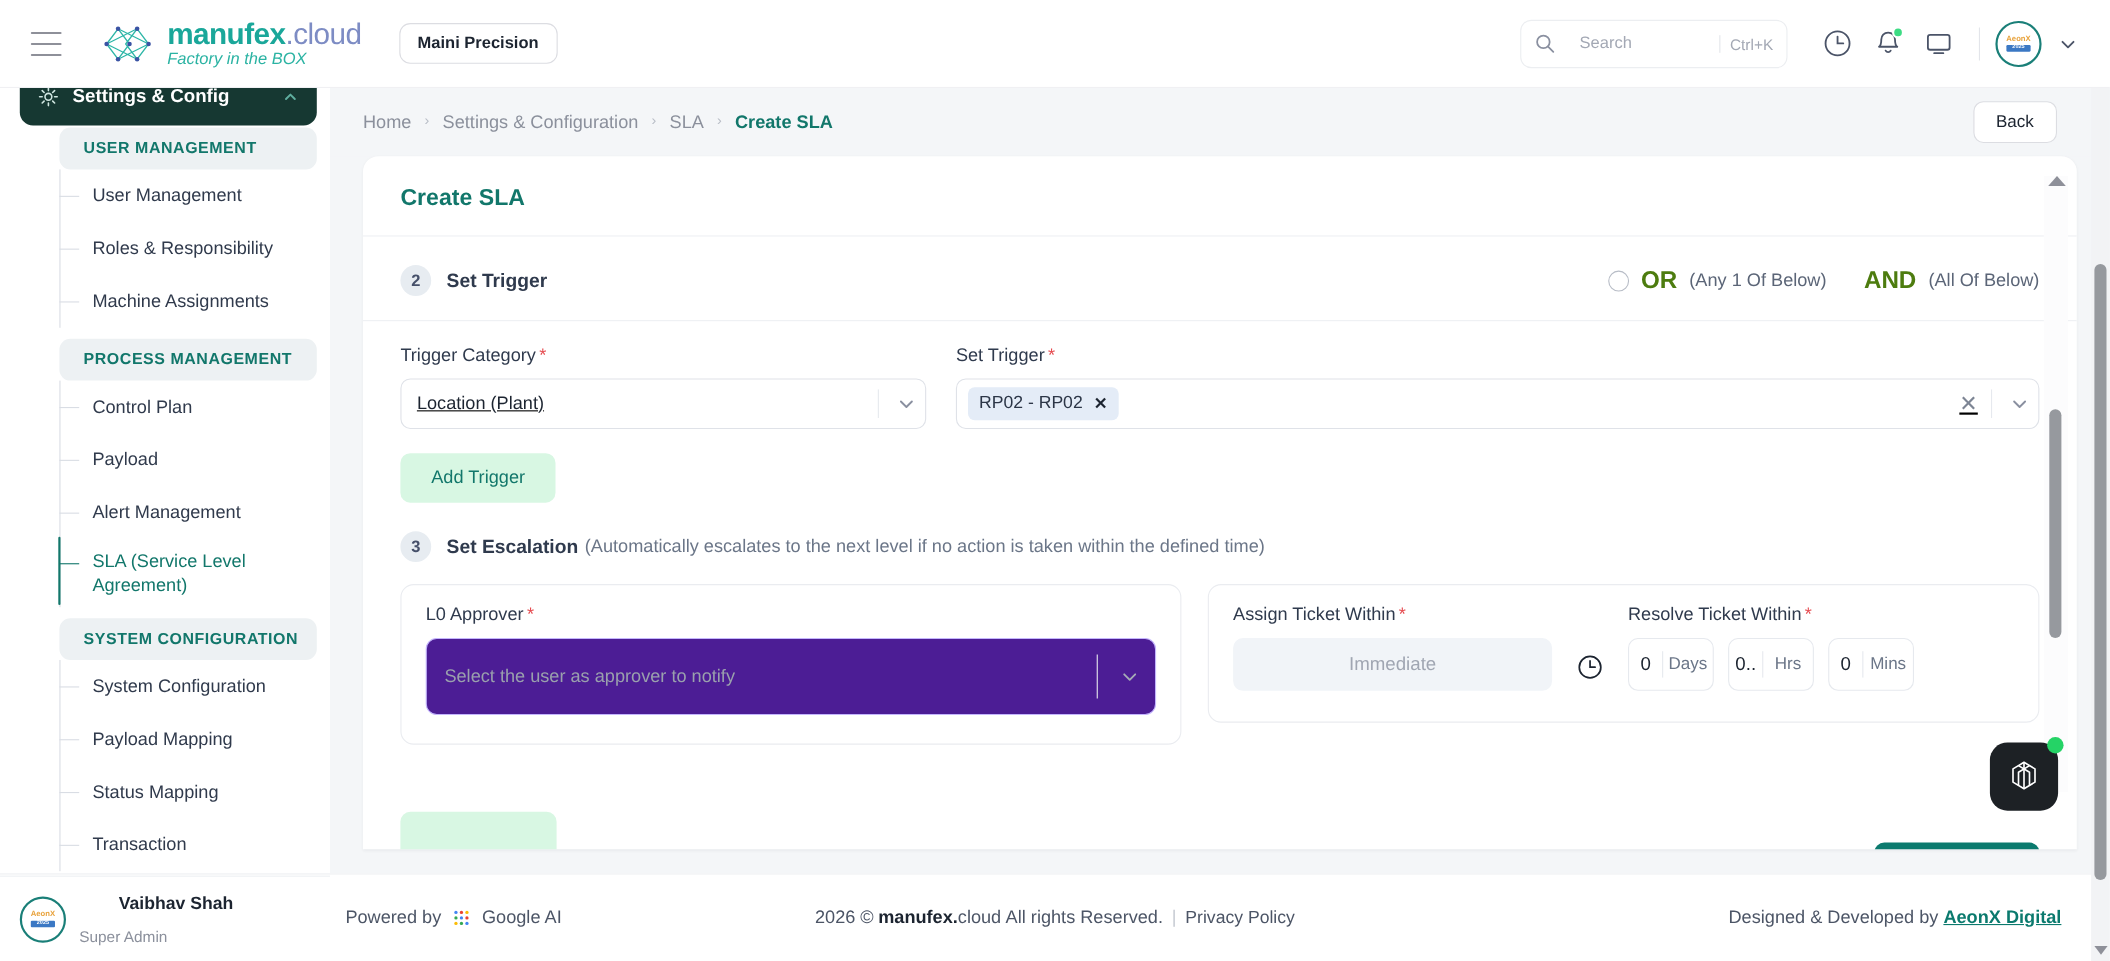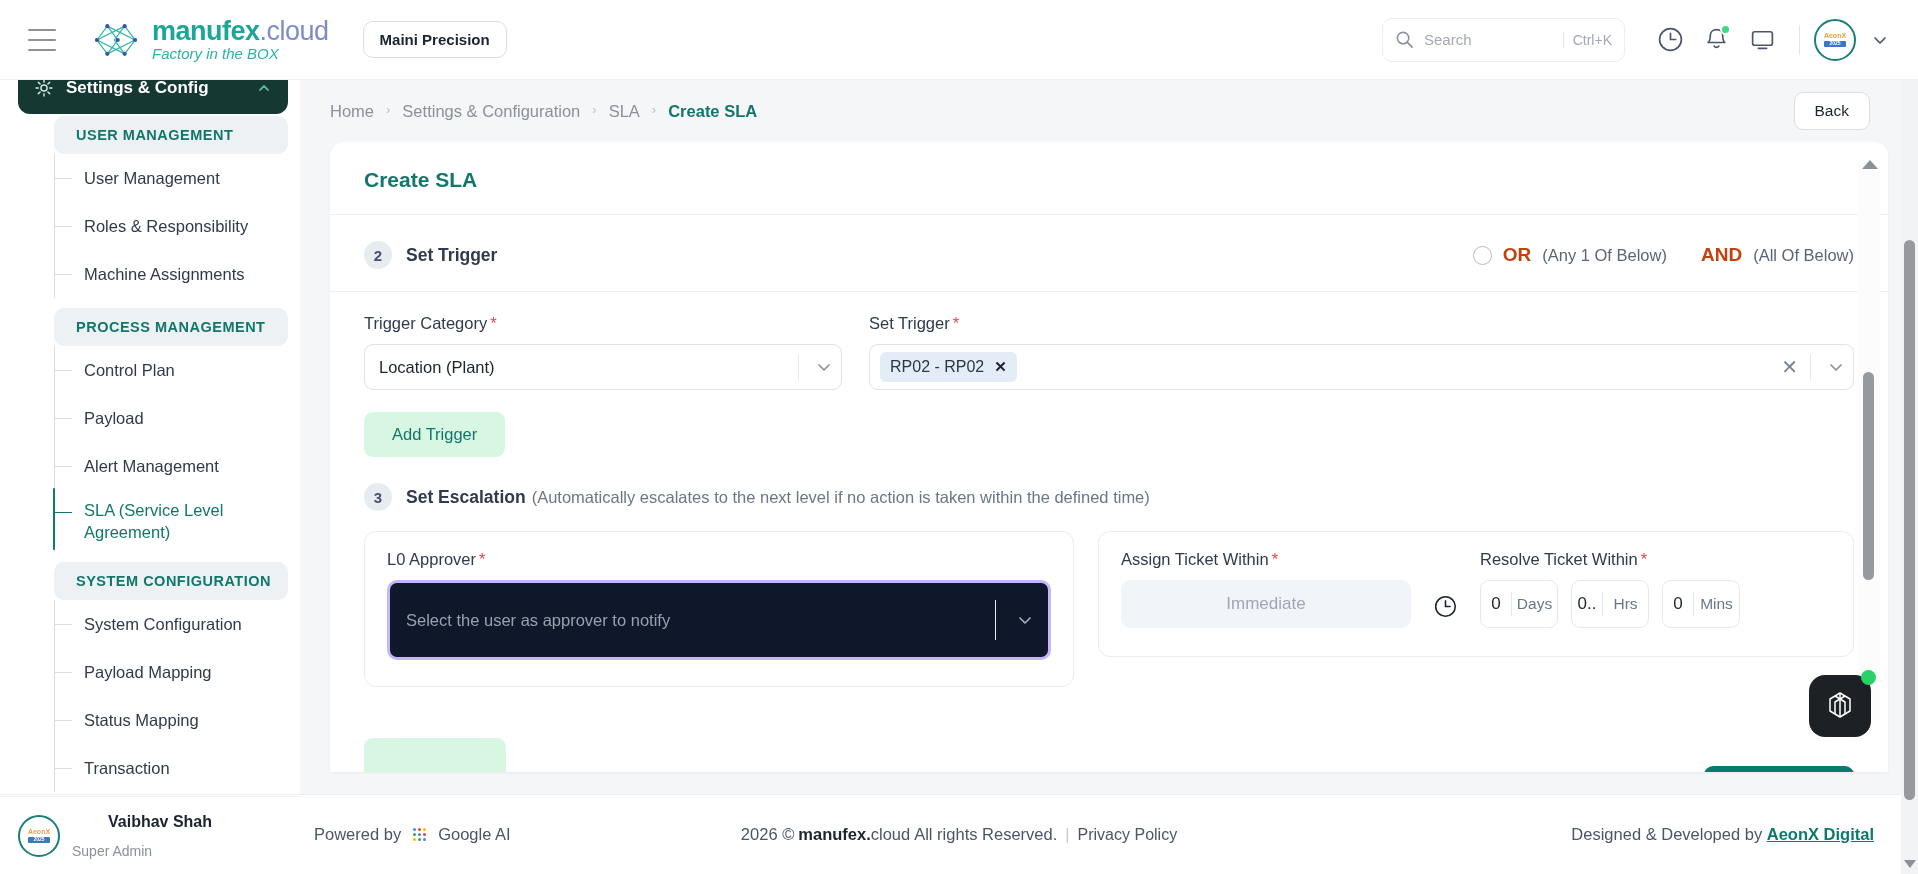--- a/index.html
+++ b/index.html
@@ -46,21 +46,21 @@
     background: #fff; cursor: pointer;
   }
 
   .top-right { margin-left: auto; display: flex; align-items: center; gap: 0; padding-right: 28px; }
   .searchbox {
     width: 243px; height: 44px;
     border: 1px solid #eceef1; border-radius: 10px;
     display: flex; align-items: center; gap: 10px;
     padding: 0 12px; margin-right: 22px; cursor: text;
   }
-  .searchbox .ph { font-size: 15px; color: #a3a8b4; flex: 1; }
+  .searchbox .ph { font-size: 15px; color: #a3a8b4; flex: 1; margin-left: 12px; }
   .searchbox .kbd { font-size: 14px; color: #a3a8b4; border-left: 1px solid #e3e5ea; padding-left: 9px; }
 
   .ticon { width: 46px; height: 46px; display:flex; align-items:center; justify-content:center; cursor:pointer; position: relative; }
   .bell-dot {
     position:absolute; top: 7px; right: 8px;
     width: 11px; height: 11px; border-radius: 50%;
     background: #3ddc84; border: 2px solid #fff;
   }
   .vdiv { width: 1px; height: 30px; background: #e3e5ea; margin: 0 14px; }
   .avatar {
@@ -178,34 +178,34 @@
   }
   .step-label { font-size: 17.5px; font-weight: 700; color: #2f3a4d; }
   .step-note { font-size: 16.5px; color: #6b7688; font-weight: 400; margin-left: 6px; }
 
   .logic-group { margin-left: auto; display: flex; align-items: center; gap: 34px; }
   .logic-opt { display: flex; align-items: center; gap: 11px; cursor: pointer; }
   .radio {
     width: 19px; height: 19px; border-radius: 50%;
     border: 1.5px solid #b7bcc6; background: #fff;
   }
-  .logic-key { font-size: 19px; font-weight: 700; color: #c2410c; }
+  .logic-key { font-size: 22px; font-weight: 700; color: #4d7c0f; }
   .logic-val { font-size: 16.5px; color: #5b6577; }
 
   .sec-div { height:1px; background:#eef0f3; margin: 14px 0 0; }
 
   .form-row { display: flex; gap: 27px; padding: 22px 34px 0; }
   .fld { display: flex; flex-direction: column; }
   .fld-label { font-size: 16.5px; color: #2f3a4d; margin-bottom: 11px; font-weight: 500; }
   .req { color: #e5484d; margin-left: 3px; }
 
   .select {
     height: 46px; border: 1px solid #dfe2e8; border-radius: 9px;
     display: flex; align-items: center; padding: 0 4px 0 14px;
-    background: #fff; cursor: pointer;
+    background: #fff; cursor: pointer; text-decoration: underline;
   }
   .select .val { font-size: 16.5px; color: #1c2430; flex: 1; }
   .sep-v { width:1px; height: 26px; background:#e6e9ee; margin-right: 12px; }
   .chev { width: 26px; display:flex; align-items:center; justify-content:center; }
 
   .chip {
     display: inline-flex; align-items: center; gap: 10px;
     background: #e4ecf7; border-radius: 6px;
     padding: 6px 10px; font-size: 16px; color: #2c3647;
   }
@@ -221,22 +221,22 @@
   }
 
   .esc-row { display: flex; align-items: center; padding: 26px 34px 0; }
 
   .esc-body { display: flex; padding: 20px 34px 0; gap: 24px; align-items: flex-start; }
   .approver-box {
     width: 710px; border: 1px solid #eaecf0; border-radius: 12px;
     padding: 18px 22px 26px;
   }
   .approver-sel {
-    height: 80px; border: 3px solid #c4b5fd; border-radius: 10px;
-    display:flex; align-items:center; padding: 0 6px 0 16px; background: #0f172a; cursor: pointer;
+    height: 70px; border: 1px solid #c4b5fd; border-radius: 10px;
+    display:flex; align-items:center; padding: 0 6px 0 16px; background: #4c1d95; cursor: pointer;
   }
   .time-box {
     flex: 1; border: 1px solid #eaecf0; border-radius: 12px;
     padding: 18px 22px 26px; display: flex; align-items: flex-start; gap: 22px;
   }
   .assign-col { width: 290px; }
   .immediate {
     height: 48px; background: #f1f4f8; border-radius: 9px;
     display:flex; align-items:center; justify-content:center;
     font-size: 17px; color: #a0a6b2;

